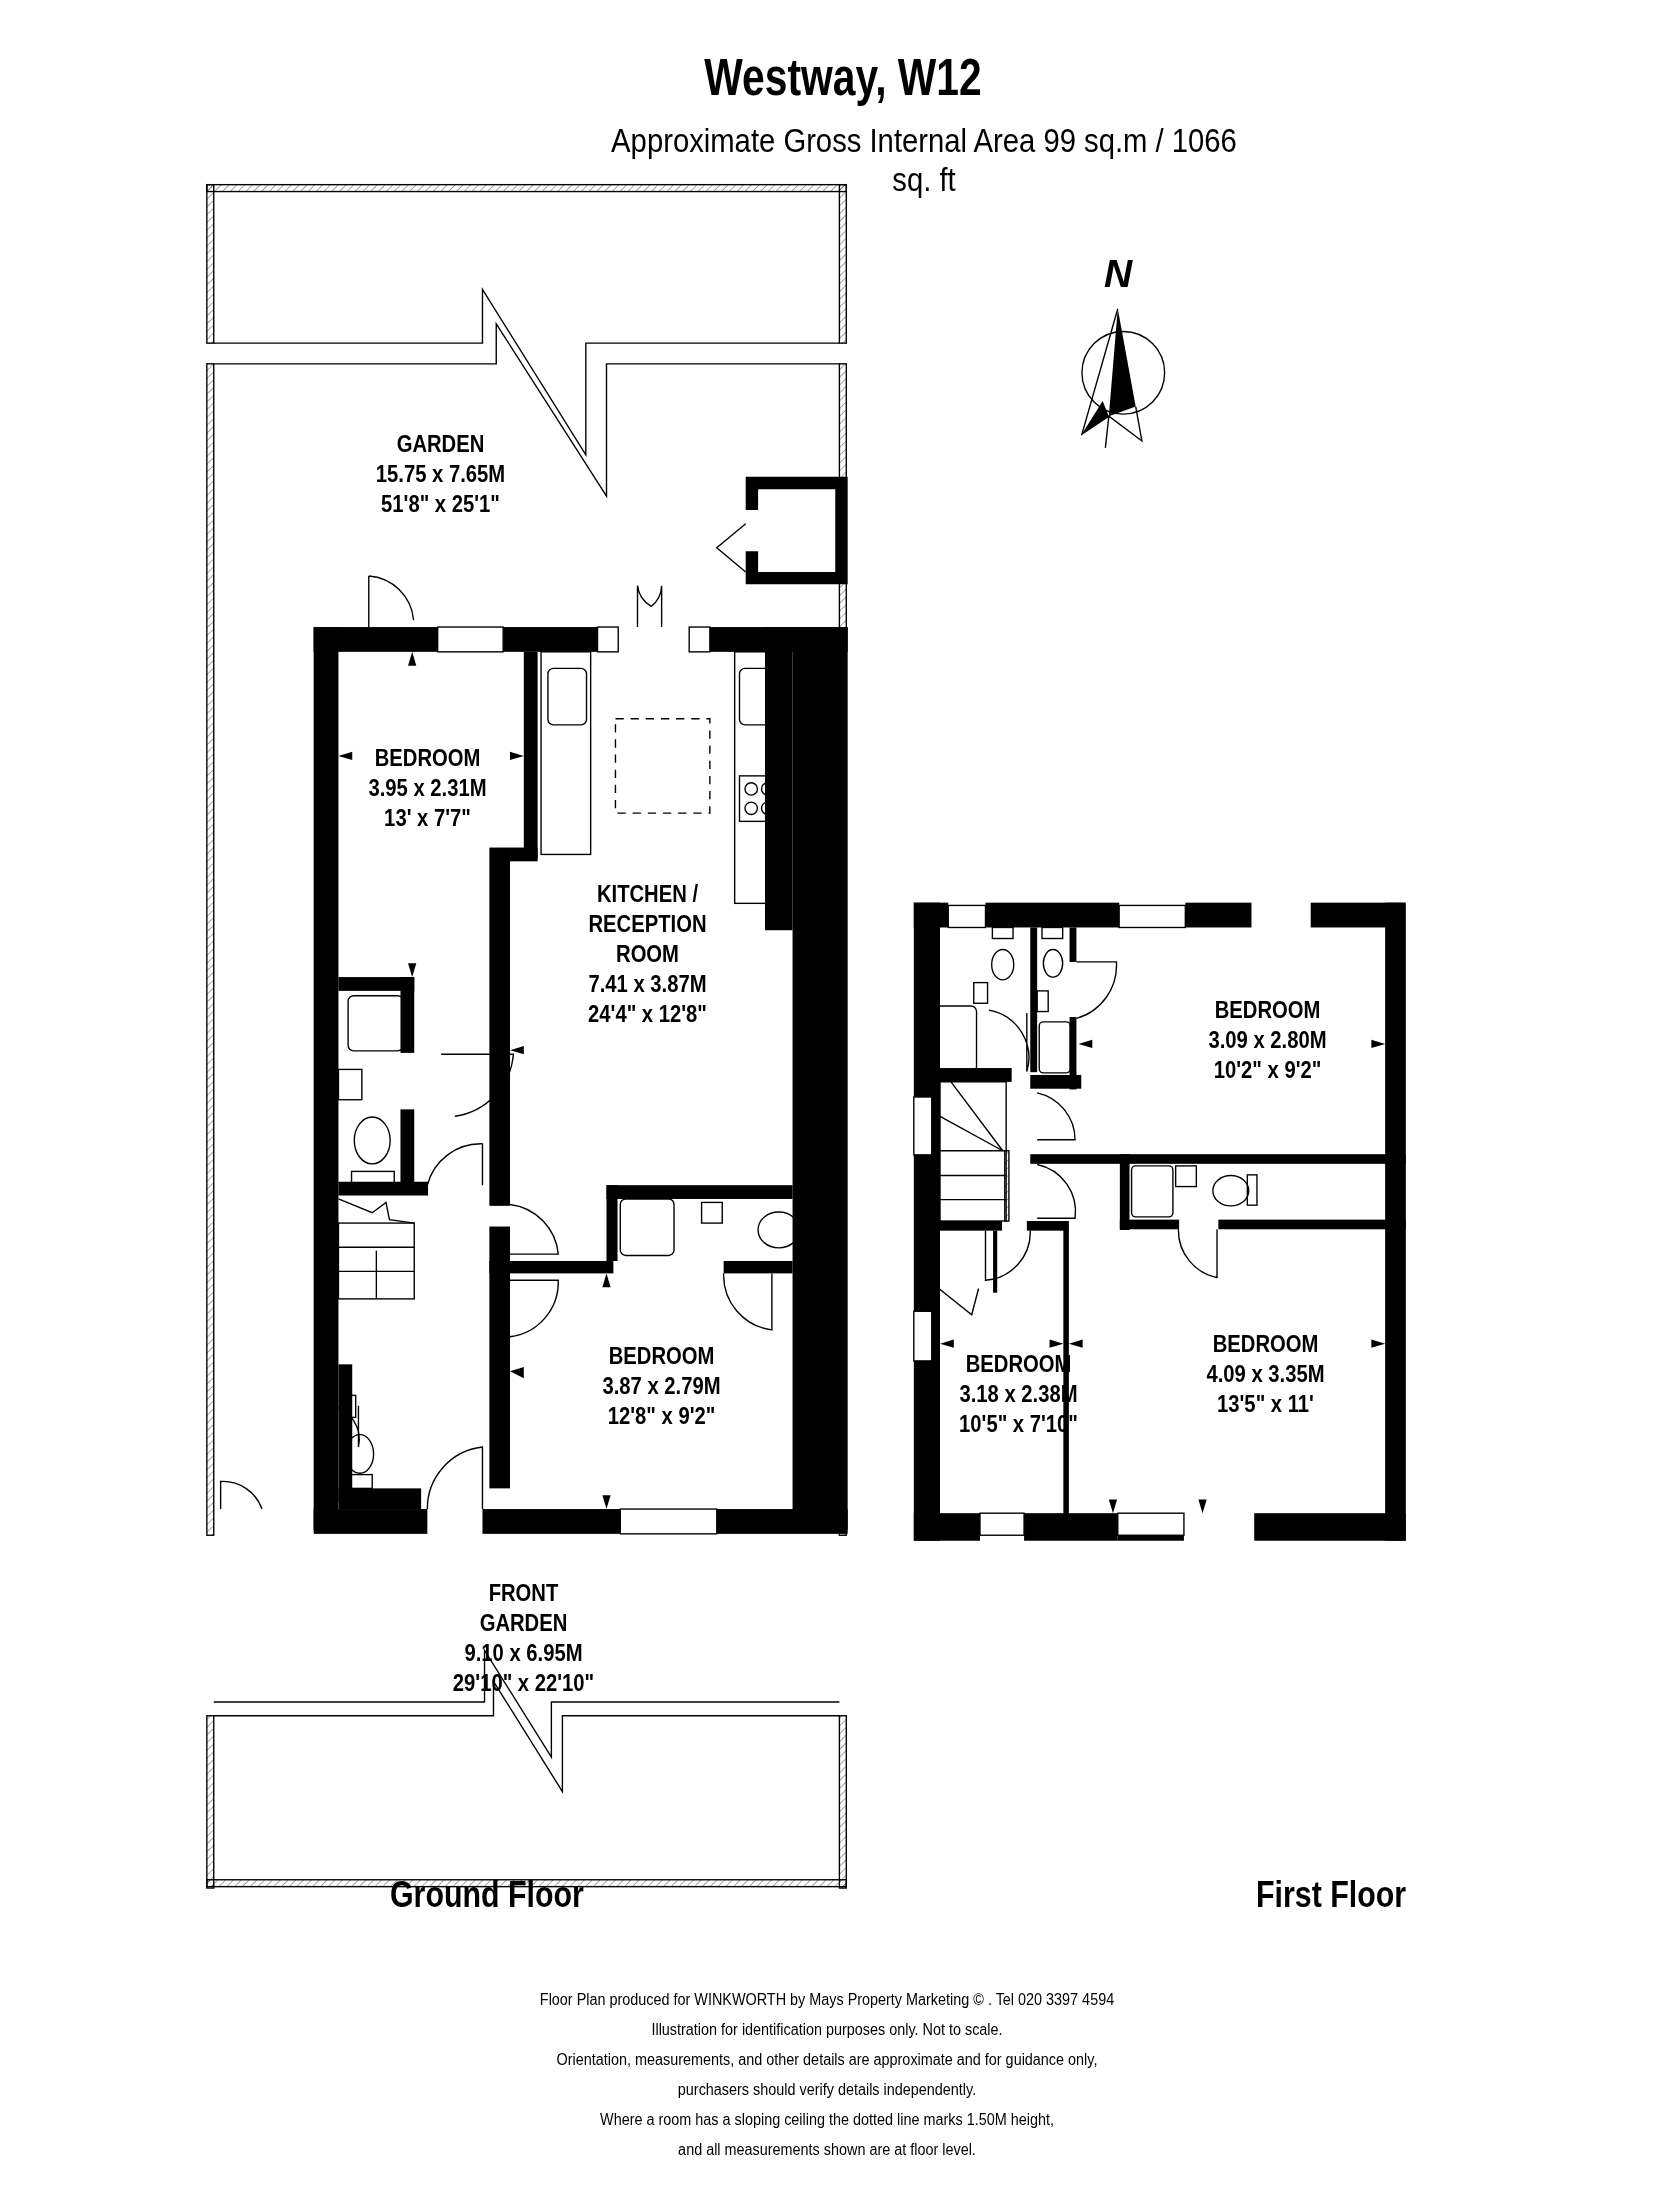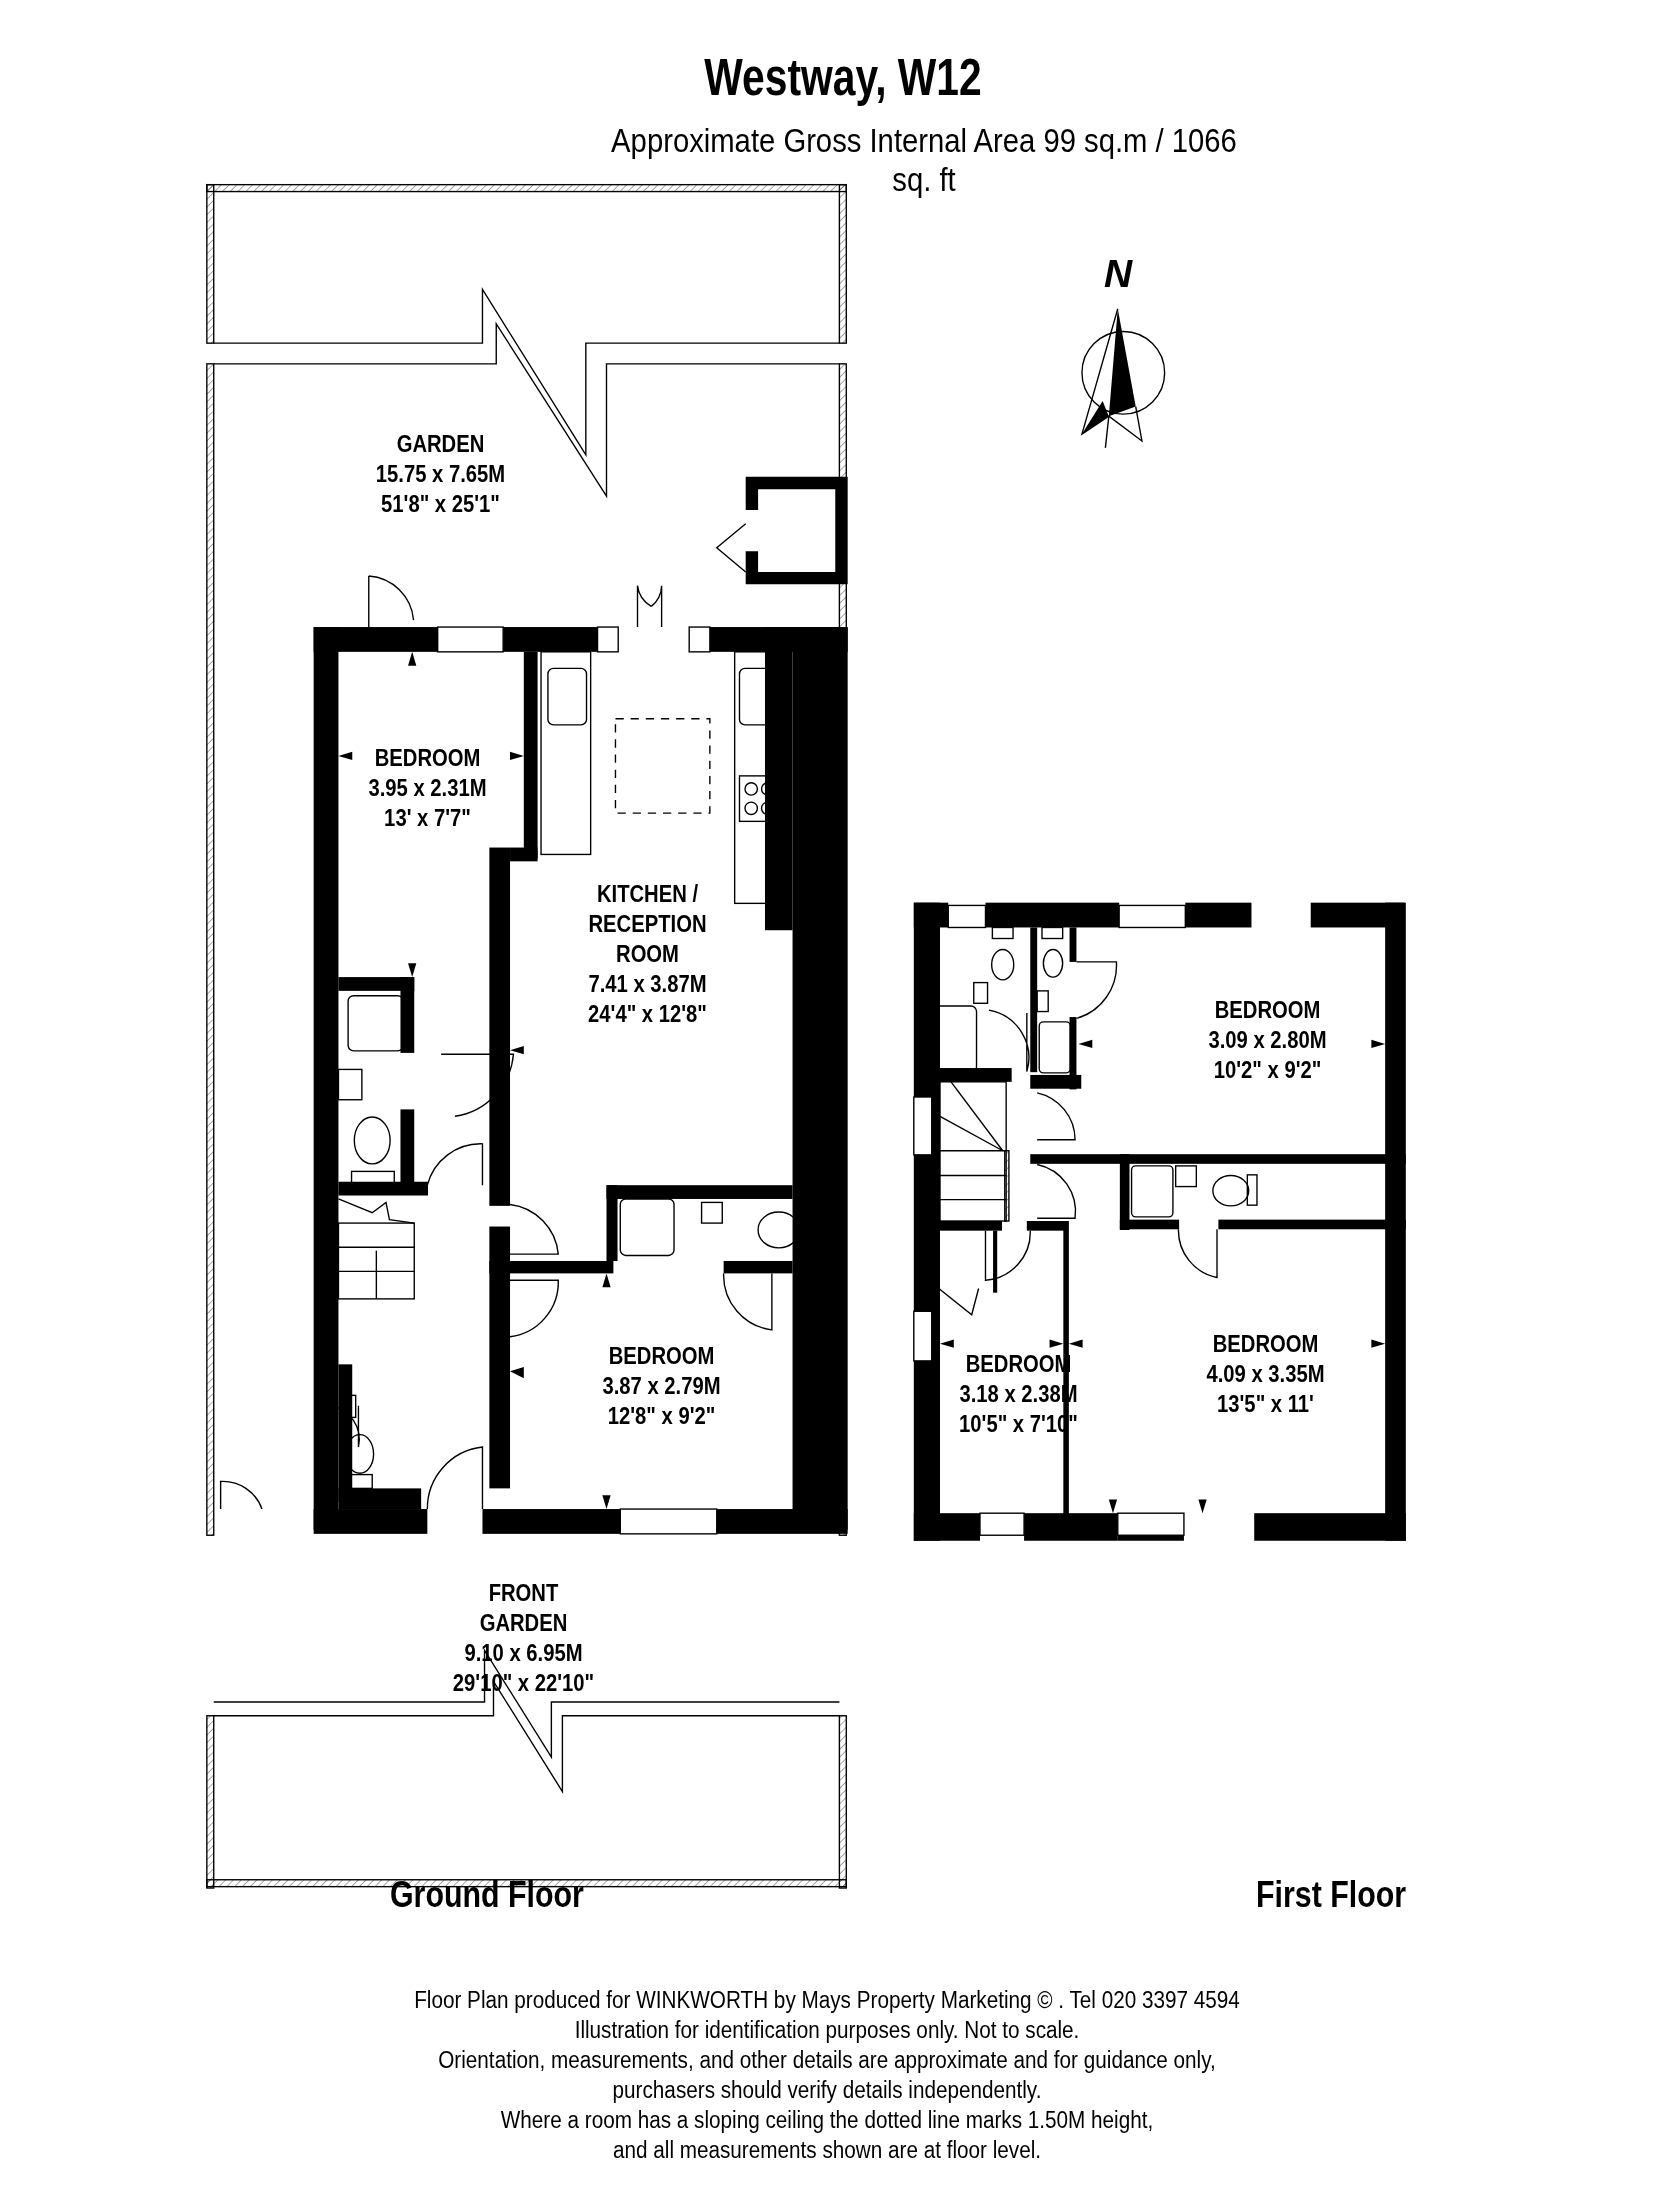--- a/index.html
+++ b/index.html
@@ -3,21 +3,21 @@
 <meta charset="utf-8">
 <style>
   html,body{margin:0;padding:0;background:#fff;}
   body{width:1654px;height:2205px;position:relative;overflow:hidden;font-family:"Liberation Sans",sans-serif;color:#000;}
   .title{position:absolute;left:0;width:1654px;top:48px;text-align:center;font-size:51px;font-weight:bold;transform:scaleX(0.8);transform-origin:907px 0;}
   .subtitle{position:absolute;left:538px;width:772px;top:121px;text-align:center;font-size:34px;transform:scaleX(0.86);transform-origin:center;}
   svg.plan{position:absolute;left:0;top:0;}
   .lbl{position:absolute;text-align:center;font-weight:bold;font-size:23px;line-height:30px;transform:scaleX(0.88);}
   .lbl div{white-space:nowrap;}
   .floor{position:absolute;top:1874px;font-size:37px;font-weight:bold;transform:scaleX(0.82);white-space:nowrap;}
-  .foot{position:absolute;left:0;width:1654px;top:1985px;text-align:center;font-size:23px;line-height:30px;}
+  .foot{position:absolute;left:0;width:1654px;top:1985px;text-align:center;font-size:16px;line-height:30px;}
   .foot div{transform:scaleX(0.9);}
   .compass-n{position:absolute;left:1104px;top:252px;font-size:39px;font-weight:bold;font-style:italic;}
 </style>
 </head>
 <body>
 
 <div class="title">Westway, W12</div>
 <div class="subtitle">Approximate Gross Internal Area 99 sq.m /  1066 sq. ft</div>
 
 <svg class="plan" width="1654" height="2205" viewBox="0 0 2400 3200">

